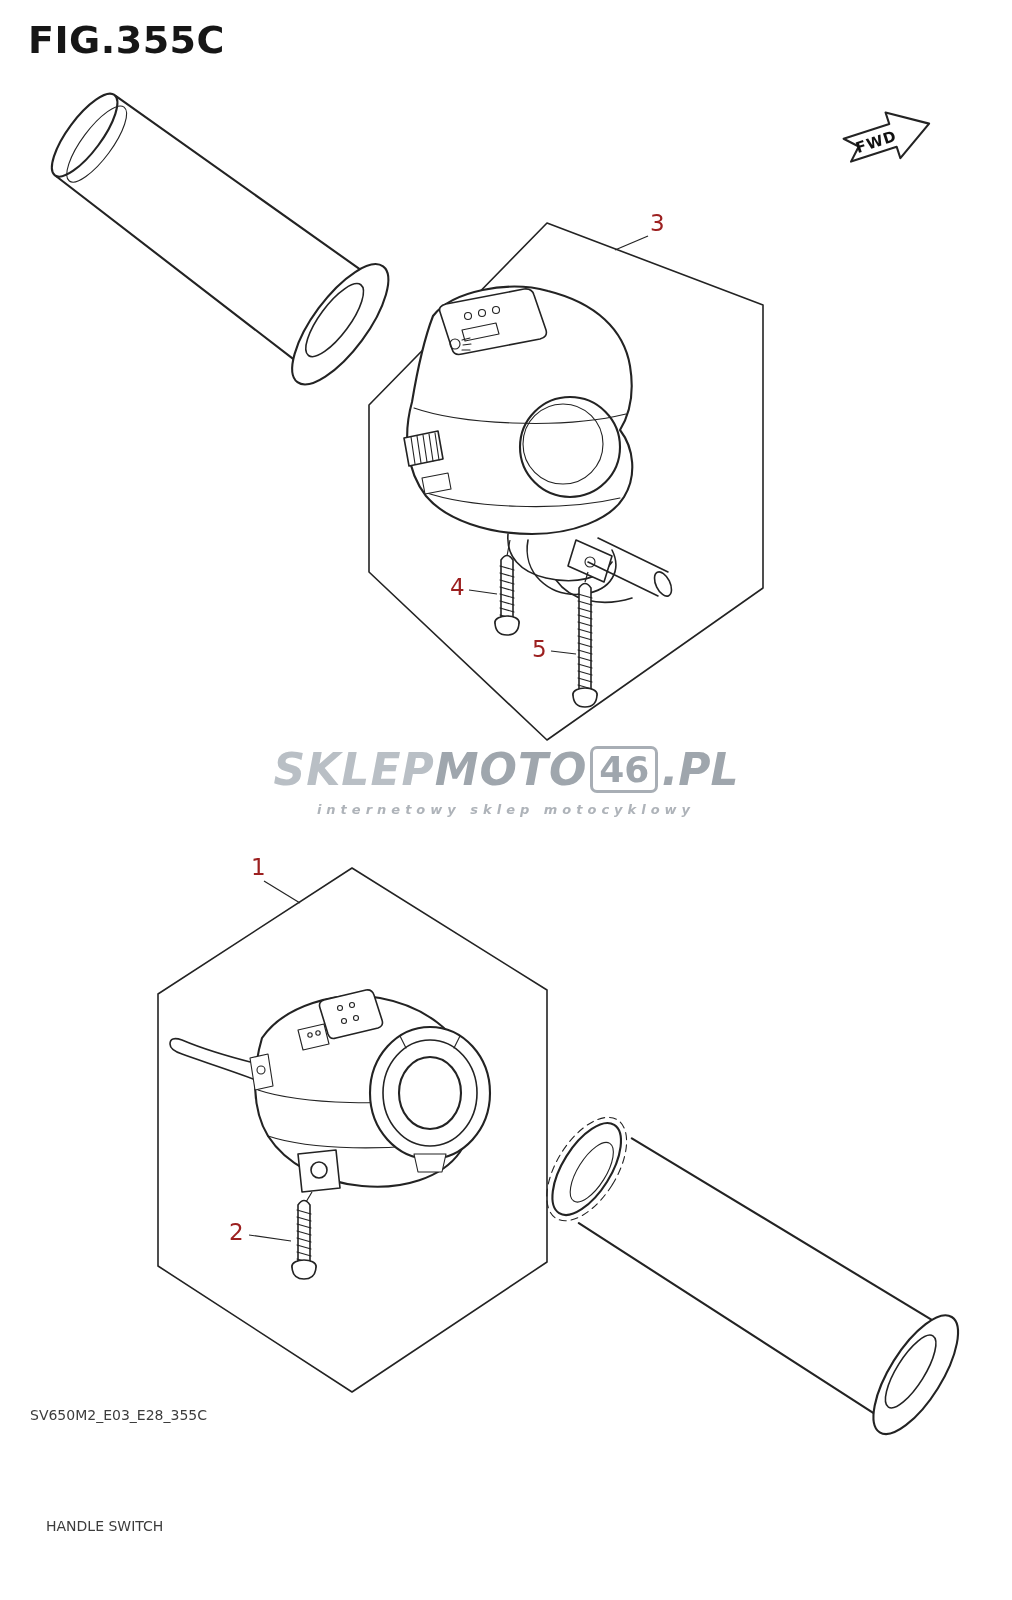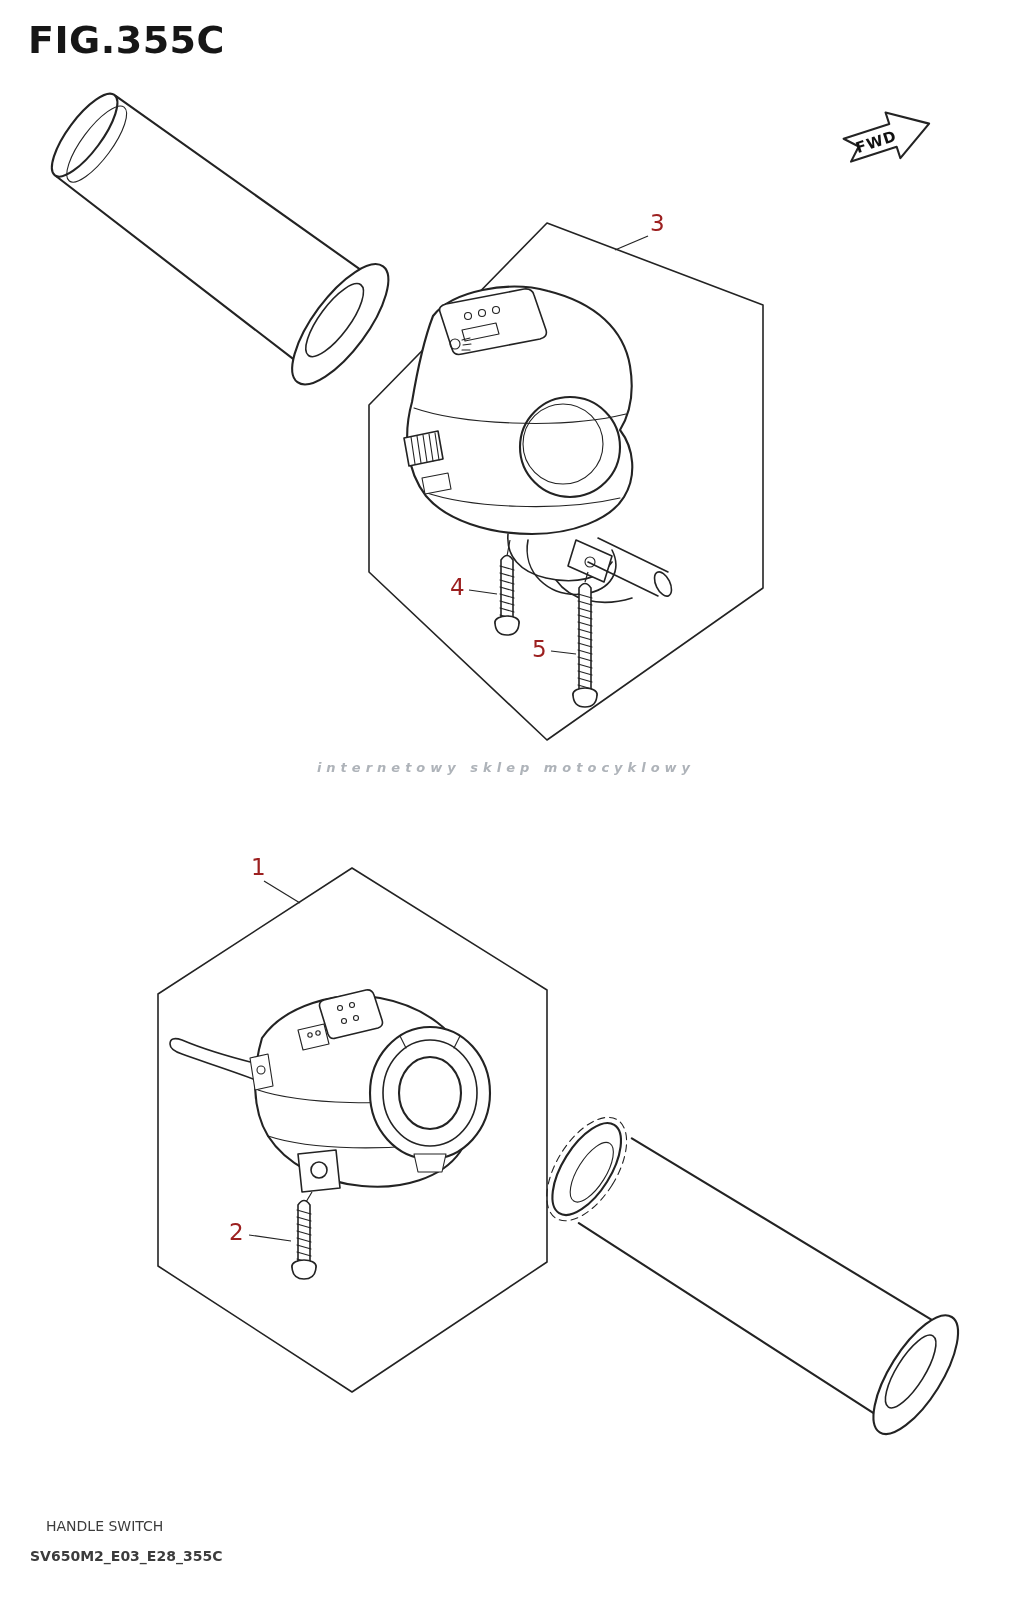--- a/index.html
+++ b/index.html
@@ -26,25 +26,25 @@
   .wm-line{font-style:italic;font-weight:800;color:#9aa1a9;white-space:nowrap;}
   .wm-sklep{font-size:44px;color:#adb4bb;letter-spacing:1px;}
   .wm-moto{font-size:44px;color:#8f979f;letter-spacing:1px;}
   .wm-46{
     display:inline-block;font-size:36px;font-style:normal;color:#8f979f;
     border:3px solid #9aa1a9;border-radius:7px;padding:0 6px;margin:0 3px;
     vertical-align:3px;
   }
   .wm-pl{font-size:44px;color:#8f979f;}
   .wm-subtitle{
-    margin-top:16px;font-size:13px;font-style:italic;font-weight:600;
+    margin-top:7px;font-size:13px;font-style:italic;font-weight:600;
     letter-spacing:5px;color:#a0a6ad;
   }
   .footer{position:absolute;left:30px;color:#3c3c3c;font-size:14px;}
-  .footer-code{top:1548px;font-weight:bold;}
+  .footer-code{top:1407px;}
   .footer-name{top:1518px;margin-left:16px;}
 </style>
 </head>
 <body>
 
 <div class="page">
 
   <div class="page-title">FIG.355C</div>
 
   <svg width="1012" height="1600" viewBox="0 0 1012 1600">
@@ -226,19 +226,22 @@
       <ellipse class="ln ln1" cx="8" cy="0" rx="14" ry="34"></ellipse>
       <line class="ln ln2" x1="24" y1="-50" x2="376" y2="-55"></line>
       <line class="ln ln2" x1="24" y1="50" x2="376" y2="55"></line>
       <ellipse class="ln ln2 wf" cx="390" cy="0" rx="26" ry="68"></ellipse>
       <ellipse class="ln" cx="384" cy="0" rx="14" ry="42"></ellipse>
     </g>
 
   </svg>
 
   <div class="watermark">
+    <div class="wm-line">
+      <span class="wm-sklep">SKLEP</span><span class="wm-moto">MOTO</span><span class="wm-46">46</span><span class="wm-pl">.PL</span>
+    </div>
     <div class="wm-subtitle">internetowy sklep motocyklowy</div>
   </div>
 
   <div class="footer footer-code">SV650M2_E03_E28_355C</div>
   <div class="footer footer-name">HANDLE SWITCH</div>
 
 </div>
 
 </body></html>

